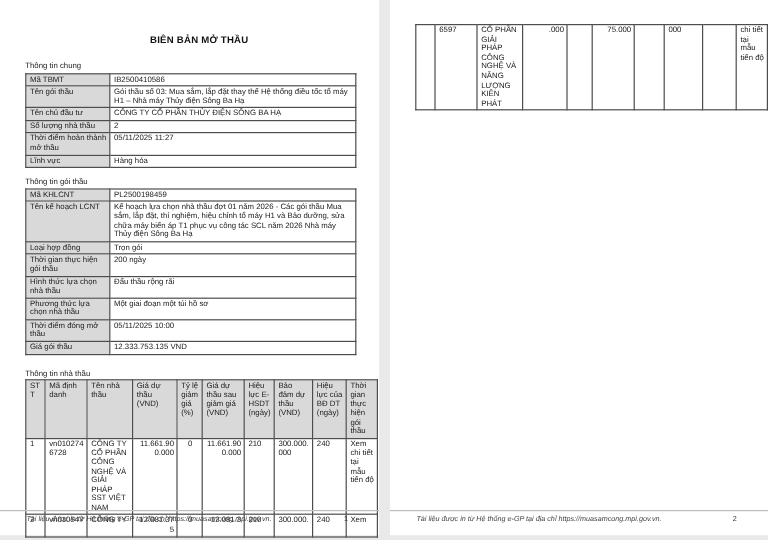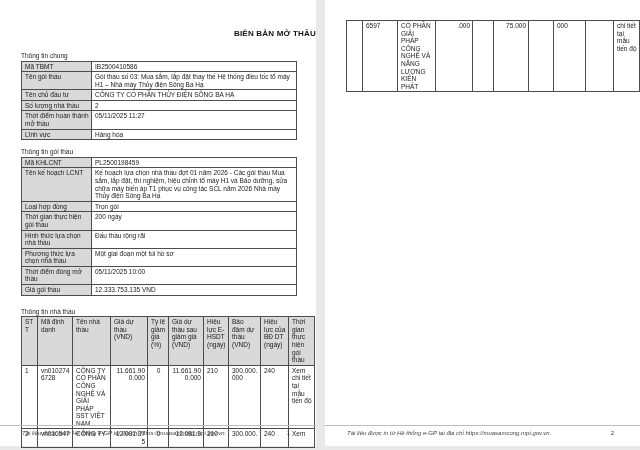--- a/index.html
+++ b/index.html
@@ -11,21 +11,21 @@
   }
   .canvas{position:relative;width:640px;height:450px;background:#e9e9e9;}
   .page{
     position:absolute;top:0;height:446px;background:#ffffff;color:#1a1a1a;
   }
   .page1{left:0;width:316px;}
   .page2{left:325px;width:315px;}
 
   .doc-title{
     margin:29px 0 0 0;
-    font-size:8px;font-weight:bold;text-align:right;letter-spacing:.2px;color:#111;padding-left:16px;
+    font-size:8px;font-weight:bold;text-align:center;letter-spacing:.2px;color:#111;padding-left:16px;
   }
   .sec-label{
     font-size:6.5px;line-height:7.5px;margin-left:21px;color:#222;
   }
   .sec-label.s1{margin-top:14px;margin-bottom:1px;}
   .sec-label.s2{margin-top:8px;margin-bottom:1px;}
   .sec-label.s3{margin-top:12px;margin-bottom:1px;}
 
   table{border-collapse:collapse;table-layout:fixed;margin-left:21px;}
   td,th{

